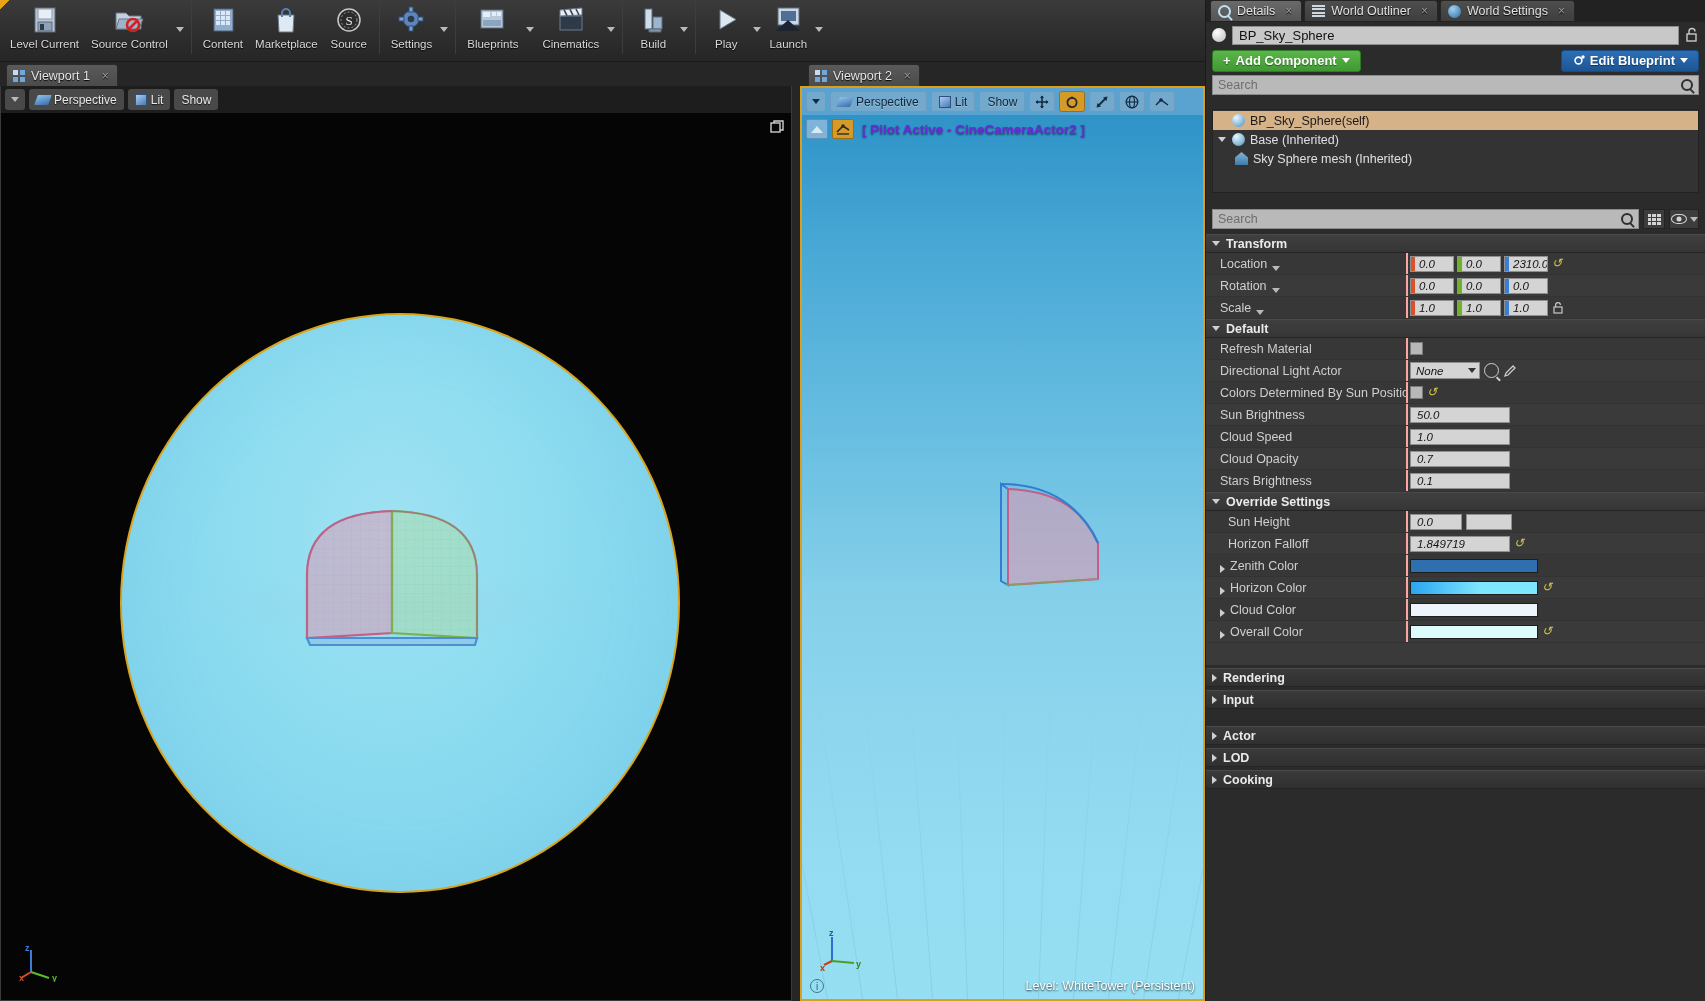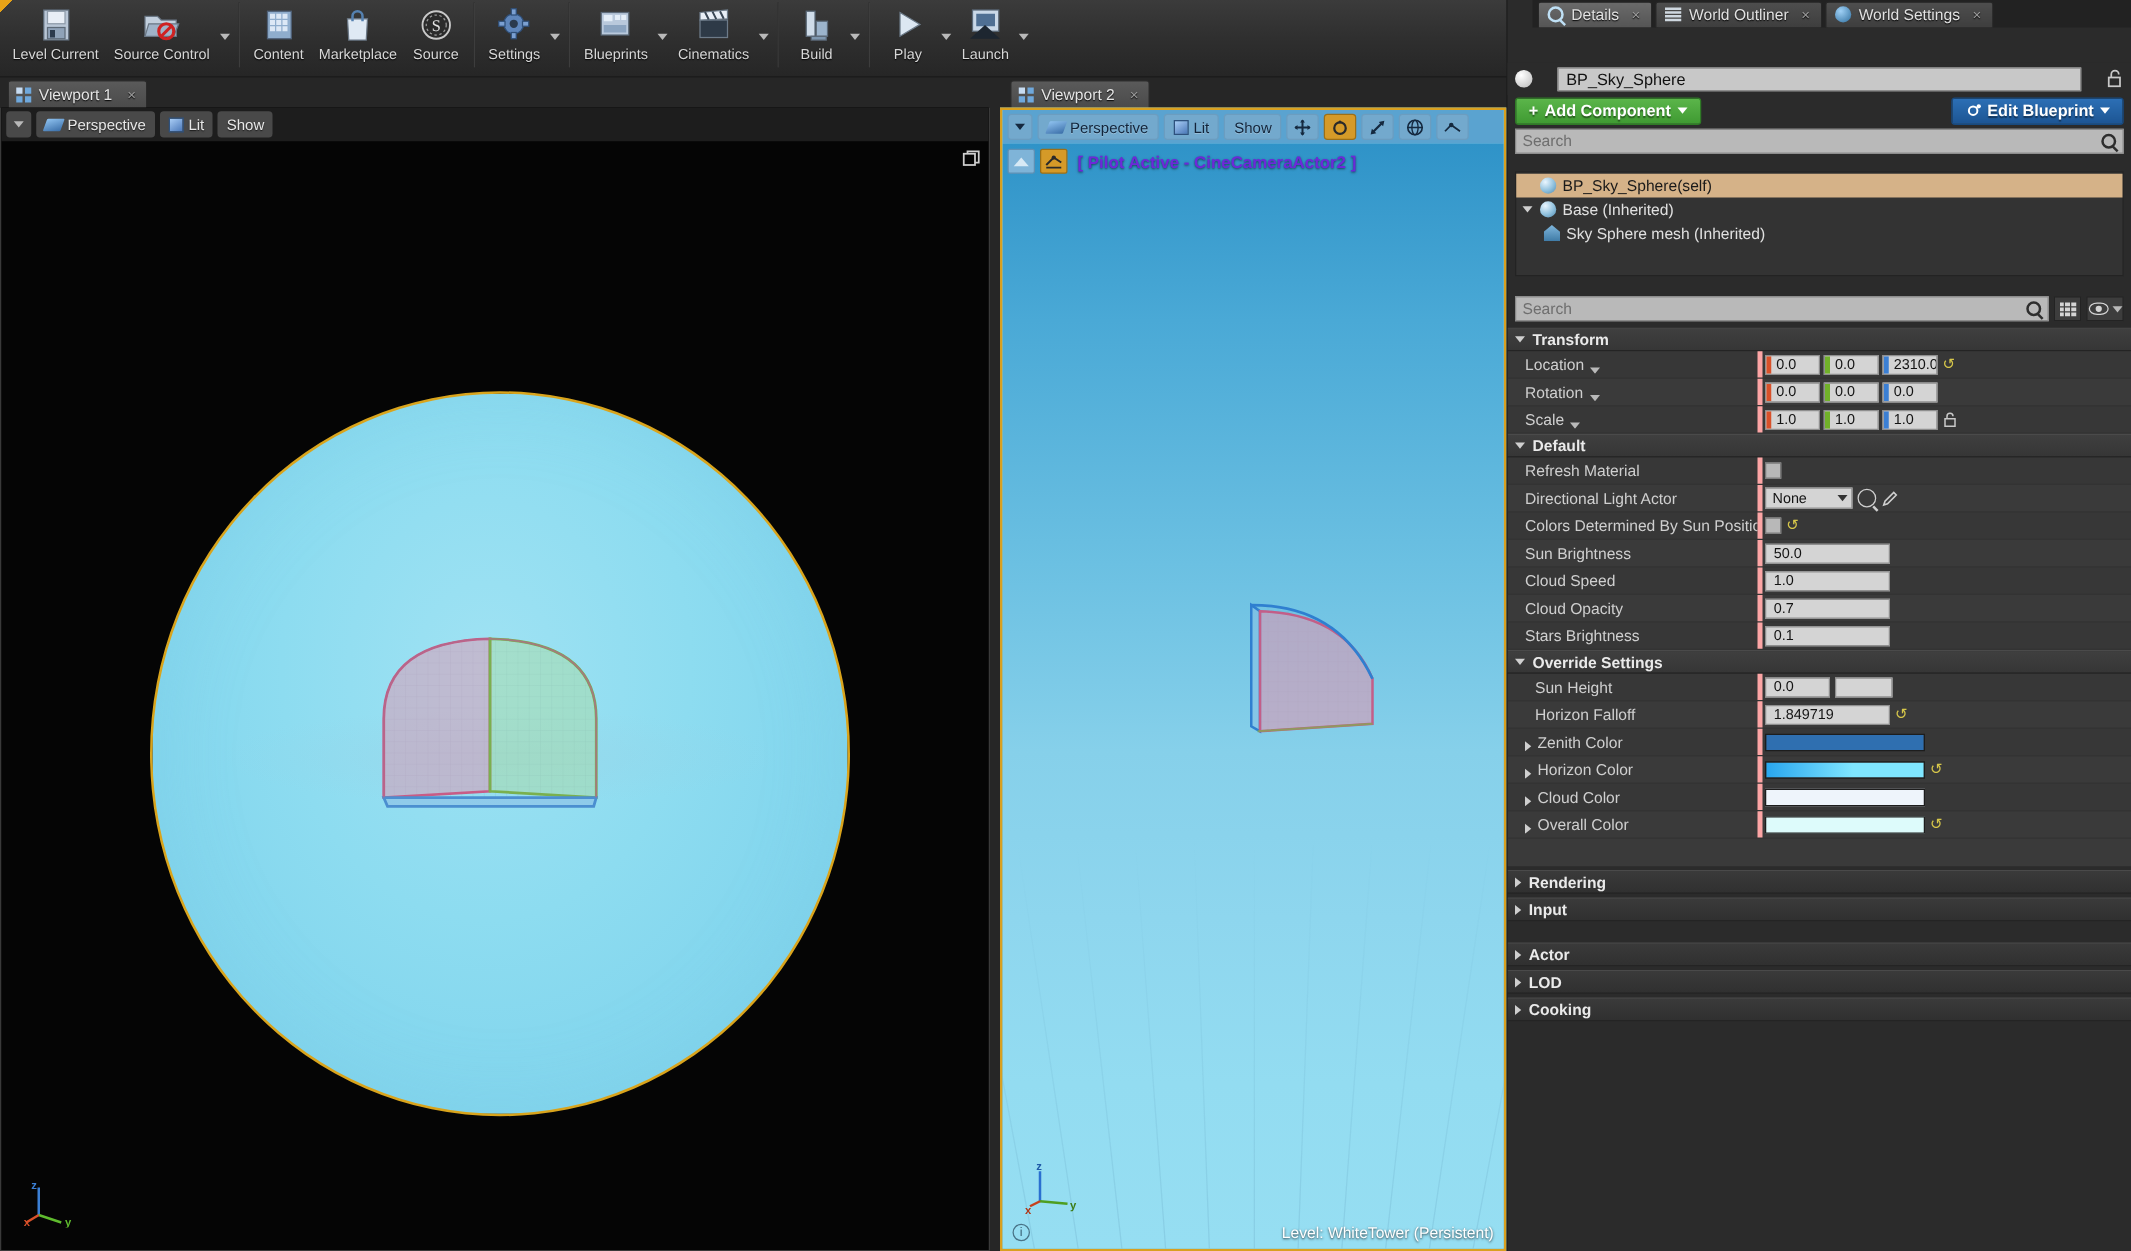--- a/index.html
+++ b/index.html
@@ -138,37 +138,37 @@
   .vp2-footicon { position:absolute; left:8px; bottom:6px; width:14px; height:14px;
                   border-radius:50%; border:1px solid rgba(40,70,90,.7); color:rgba(40,70,90,.85);
                   font-size:10px; display:flex; align-items:center; justify-content:center; }
 
   .vp-corner-btn { position:absolute; right:6px; top:6px; width:16px; height:16px;
                    cursor:pointer; }
 
   
   .right-panel { width:500px; height:1001px; background:#2b2b2b; display:flex; flex-direction:column;
                  border-left:1px solid #1a1a1a; }
-  .dock-tabs { height:22px; display:flex; align-items:center; background:#222; padding-left:4px;margin-left:20px; }
+  .dock-tabs { height:22px; display:flex; align-items:flex-start; background:#222; padding-left:4px; }
   .dock-tab { display:flex; align-items:center; gap:6px; height:21px; padding:0 9px 0 7px;
               border-radius:3px 3px 0 0; font-size:12.5px; color:#e2e2e2; cursor:pointer;
               background: linear-gradient(180deg,#4e4e4e,#3e3e3e); border:1px solid #262626;
               border-bottom:none; margin-right:2px; text-shadow:0 1px 1px #000; }
   .dock-tab.active { background: linear-gradient(180deg,#6a6a6a,#555); }
   .dock-tab .x { color:#9b9b9b; font-size:12px; margin-left:4px; }
   .mag-ico { width:13px;height:13px;border:2px solid #bfe0f5;border-radius:50%;position:relative;}
   .mag-ico:after{content:'';position:absolute;right:-4px;bottom:-3px;width:6px;height:2px;
                  background:#bfe0f5;transform:rotate(45deg);}
   .list-ico { width:13px;height:12px;display:flex;flex-direction:column;justify-content:space-between;}
   .list-ico i{display:block;height:2px;background:#cfd8e0;}
   .globe-ico { width:13px;height:13px;border-radius:50%;
                background: radial-gradient(circle at 35% 30%, #9fd0f5, #2f6f9f);}
 
-  .name-row { height:26px; display:flex; align-items:center; gap:20px; padding:0 6px;
-              background:#2b2b2b;margin-top:28px; }
+  .name-row { height:26px; display:flex; align-items:center; gap:6px; padding:0 6px;
+              background:#2b2b2b; }
   .name-dot { width:14px;height:14px;border-radius:50%;
               background: radial-gradient(circle at 35% 30%, #fff, #b9b9b9); }
   .name-field { flex:1; height:19px; background:#c8c8c8; border:1px solid #8d8d8d;
                 color:#111; font-size:13px; padding:0 6px; line-height:17px; }
   .lock-ico { width:14px; height:16px; position:relative; }
 
   .action-row { height:26px; display:flex; align-items:center; justify-content:space-between;
                 padding: 1px 6px 2px 6px; gap:6px; }
   .btn-add { background: linear-gradient(180deg,#5bb54a,#3f9a32); border:1px solid #2f7a26;
              border-radius:3px; color:#fff; font-size:13px; font-weight:bold; height:22px;
@@ -223,21 +223,21 @@
                 border-top:1px solid #4a4a4a; border-bottom:1px solid #242424;
                 font-size:12.5px; font-weight:bold; color:#eaeaea; cursor:pointer; }
   .cat-header.collapsed { background: linear-gradient(180deg,#3a3a3a,#303030); }
   .prow { display:flex; align-items:center; height:22px; font-size:12.5px; color:#cfcfcf;
           background:#3a3a3a; border-bottom:1px solid #333; }
   .prow:nth-child(even) { background:#373737; }
   .plabel { width:200px; padding-left:14px; display:flex; align-items:flex-end; gap:5px;
             white-space:nowrap; overflow:hidden; }
   .plabel.indent2 { padding-left:22px; }
   .pvalue { flex:1; display:flex; align-items:center; gap:4px; padding-left:2px;
-            border-left:4px solid #fca5a5; height:100%; }
+            border-left:2px solid #fca5a5; height:100%;font-style:italic; }
   .vec3 { display:flex; gap:3px; }
   .num {
     position:relative; width:44px; height:16px; background:#d4d4d4; color:#141414;
     font-size:11.5px; display:flex; align-items:center; padding-left:8px;
     border:1px solid #8f8f8f; overflow:hidden; cursor:text;
   }
   .num:before { content:''; position:absolute; left:0; top:0; bottom:0; width:4px; }
   .num.ax-x:before { background:#d8512a; }
   .num.ax-y:before { background:#71b12a; }
   .num.ax-z:before { background:#3b7fd4; }

